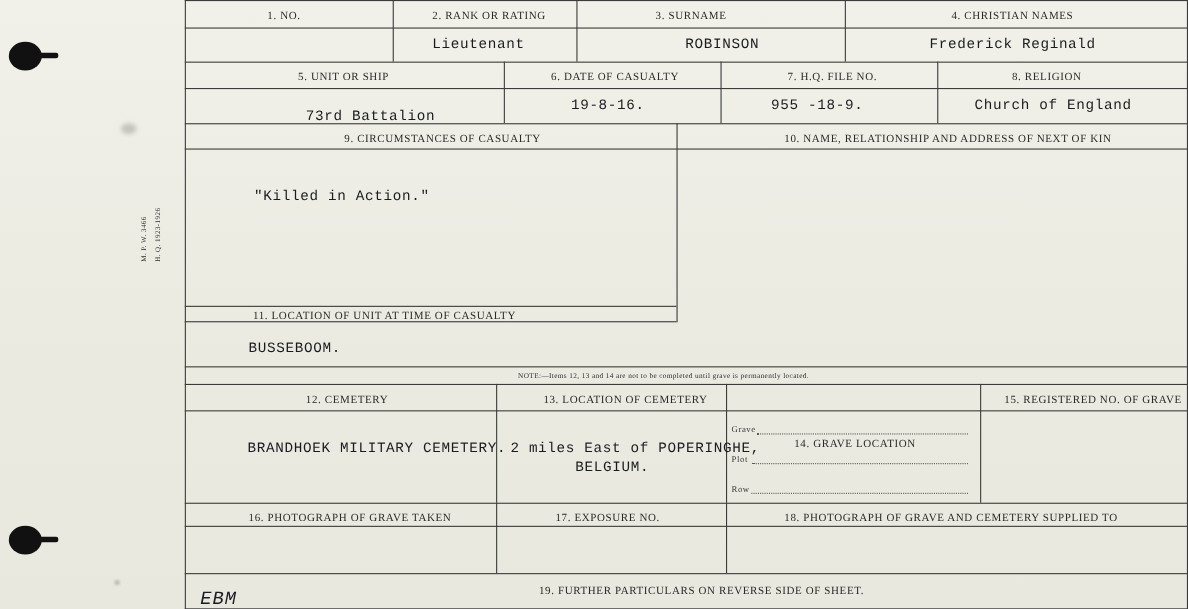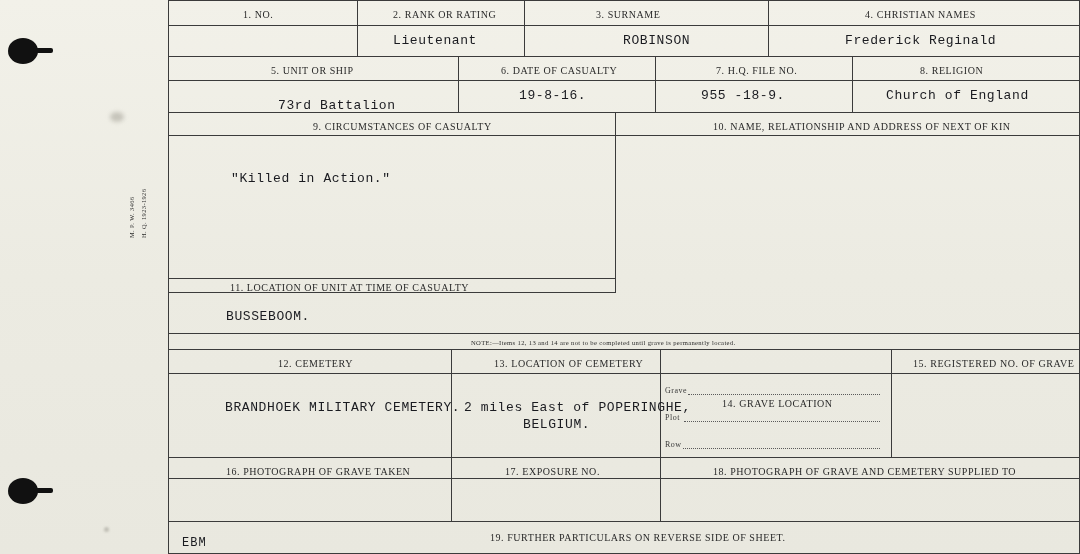--- a/index.html
+++ b/index.html
@@ -90,23 +90,24 @@
     color:#2d2d2d;
     transform:rotate(-90deg);
     transform-origin:left top;
     white-space:nowrap;
     letter-spacing:.4px;
   }
   .initials{
     position:absolute;
     left:182px;top:536px;
     font-family:"Liberation Mono", monospace;
-    font-size:12px;
+    font-size:17px;
     letter-spacing:1px;
     color:#1a1b20;
+    font-style:italic;
   }
   .smudge{
     position:absolute;
     width:14px;height:10px;
     background:rgba(120,118,105,.35);
     border-radius:50%;
     filter:blur(2px);
   }
 </style>
 </head>

